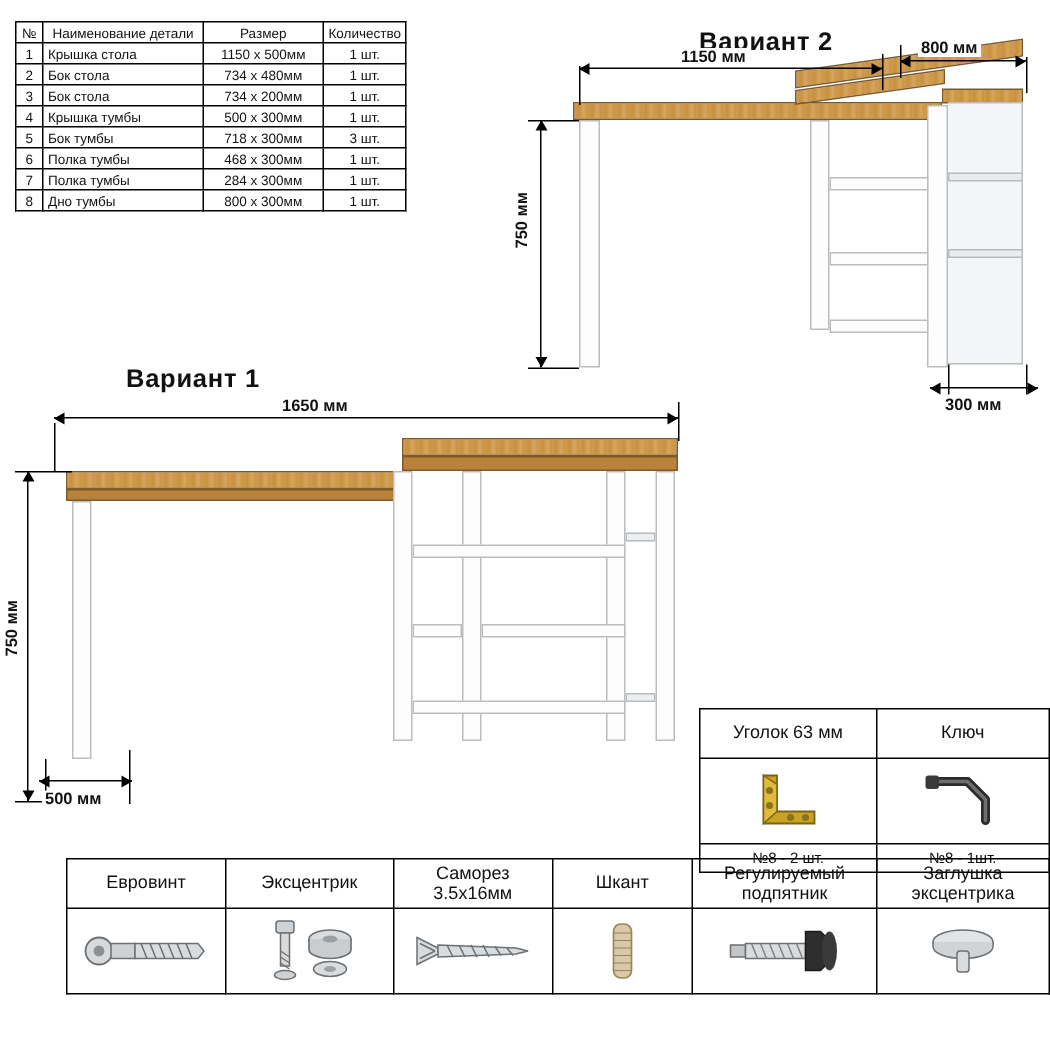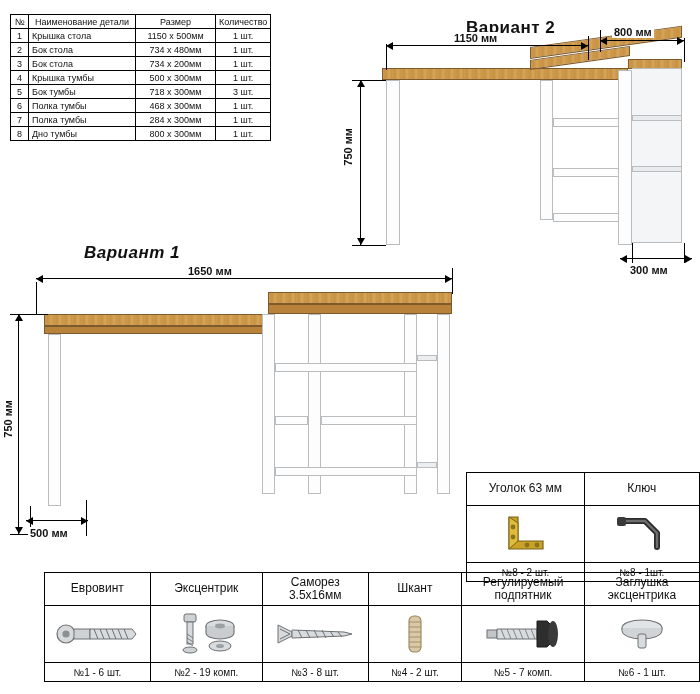--- a/index.html
+++ b/index.html
@@ -21,21 +21,21 @@
   .col-n{width:18px;text-align:center;}
   .col-name{width:107px;text-align:left;}
   .col-size{width:80px;text-align:center;}
   .col-qty{width:55px;text-align:center;}
 
   
   .variant-title{
     position:absolute;font-size:17px;font-weight:bold;letter-spacing:.5px;
   }
   #v2-title{left:466px;top:18px;text-align:center;}
-  #v1-title{left:84px;top:243px;font-style:italic;}
+  #v1-title{left:84px;top:243px;}
 
   
   .panel{position:absolute;background:#fdfdfd;border:1px solid #b9bdc0;box-sizing:border-box;}
   .wood{position:absolute;box-sizing:border-box;border:1px solid #7d5a2c;
     background:repeating-linear-gradient(90deg,#cf9a52 0px,#c8913f 3px,#d6a65f 6px,#c9933f 9px);}
   .dimline{position:absolute;background:#000;}
   .dimlabel{position:absolute;font-size:11px;font-weight:bold;background:#fff;padding:0 2px;}
   .dimlabel.vert{writing-mode:vertical-rl;transform:rotate(180deg);}
 
   
@@ -343,22 +343,14 @@
       </svg>
     </td>
     <td class="hw-pic">
       <svg width="60" height="40" viewBox="0 0 60 40">
         <ellipse cx="30" cy="14" rx="20" ry="8" fill="#e1e4e6" stroke="#6c7073" stroke-width="1.1"></ellipse>
         <path d="M10 14 v3 a20 8 0 0 0 40 0 v-3" fill="#d0d4d7" stroke="#6c7073" stroke-width="1"></path>
         <rect x="26" y="20" width="8" height="14" rx="2" fill="#d9dcde" stroke="#6c7073" stroke-width="1"></rect>
       </svg>
     </td>
   </tr>
-  <tr>
-    <td class="hw-foot">№1 - 6 шт.</td>
-    <td class="hw-foot">№2 - 19 комп.</td>
-    <td class="hw-foot">№3 - 8 шт.</td>
-    <td class="hw-foot">№4 - 2 шт.</td>
-    <td class="hw-foot">№5 - 7 комп.</td>
-    <td class="hw-foot">№6 - 1 шт.</td>
-  </tr>
 </tbody>
   </table>
 
 </body></html>

